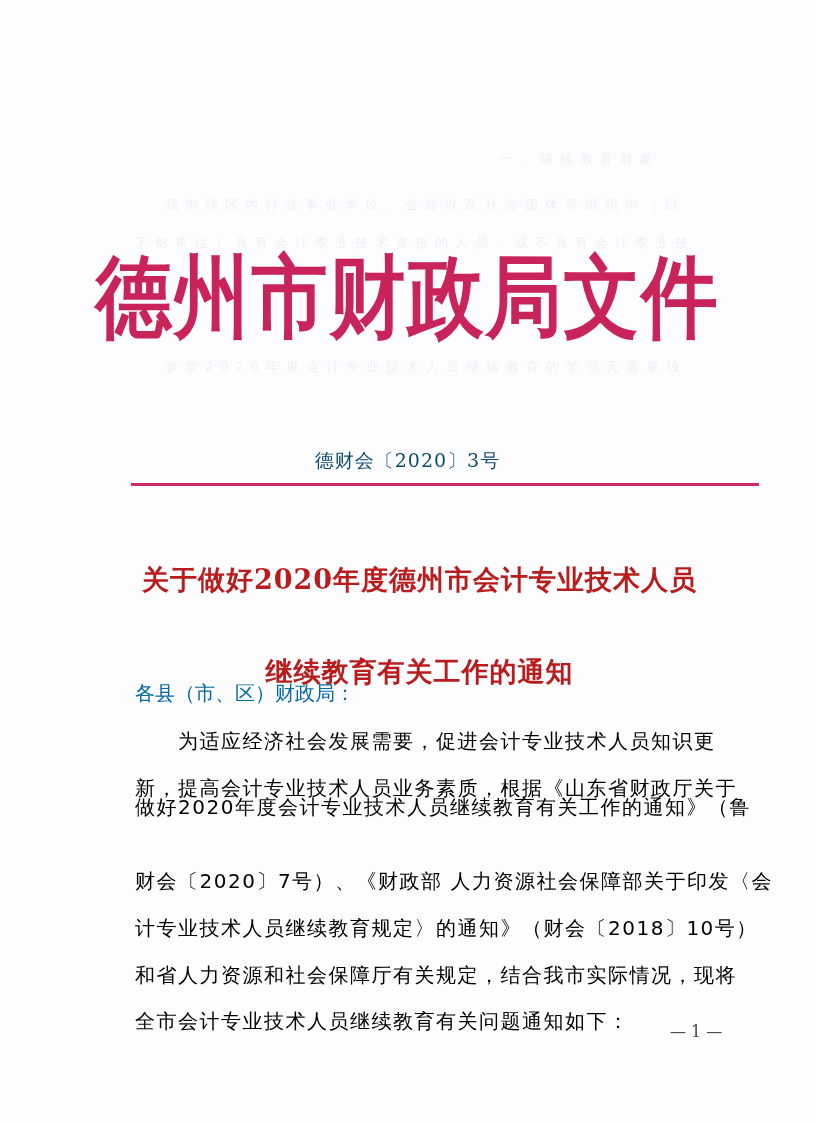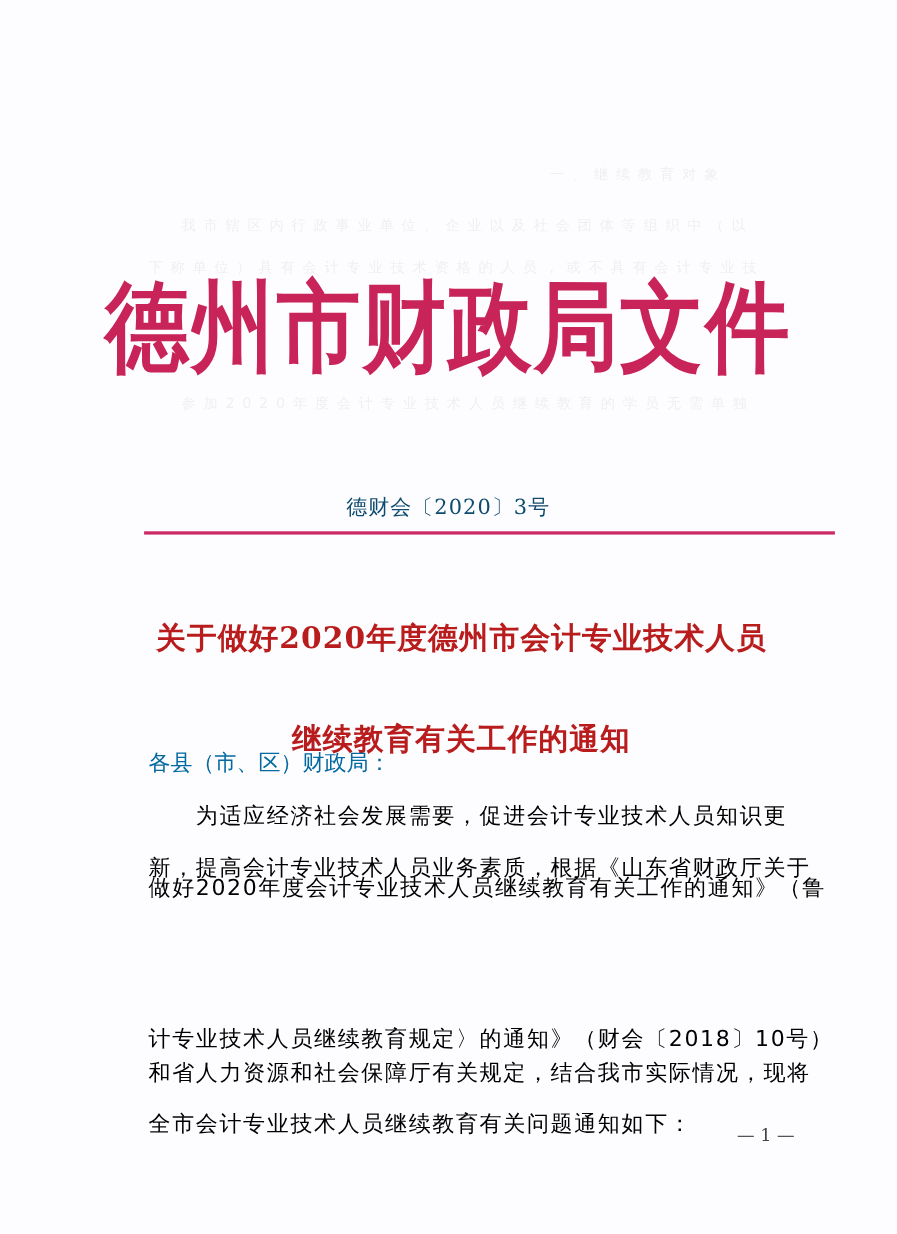--- a/index.html
+++ b/index.html
@@ -60,18 +60,19 @@
   <div class="red-rule"></div>
 
   <div class="notice-title t1">关于做好2020年度德州市会计专业技术人员</div>
   <div class="notice-title t2">继续教育有关工作的通知</div>
 
   <div class="salutation">各县（市、区）财政局：</div>
 
   <div class="body-line" style="top:728px;">　　为适应经济社会发展需要，促进会计专业技术人员知识更</div>
   <div class="body-line" style="top:775px;">新，提高会计专业技术人员业务素质，根据《山东省财政厅关于</div>
   <div class="body-line" style="top:794px;">做好2020年度会计专业技术人员继续教育有关工作的通知》（鲁</div>
-  <div class="body-line" style="top:915px;margin-top:16px;">计专业技术人员继续教育规定〉的通知》（财会〔2018〕10号）</div>
+  <div class="body-line" style="top:868px;">财会〔2020〕7号）、《财政部 人力资源社会保障部关于印发〈会</div>
+  <div class="body-line" style="top:915px;">计专业技术人员继续教育规定〉的通知》（财会〔2018〕10号）</div>
   <div class="body-line" style="top:1008px;">全市会计专业技术人员继续教育有关问题通知如下：</div>
   <div class="body-line" style="top:962px;">和省人力资源和社会保障厅有关规定，结合我市实际情况，现将</div>
 
   <div class="page-number">— 1 —</div>
 </div>
 
 </body></html>

